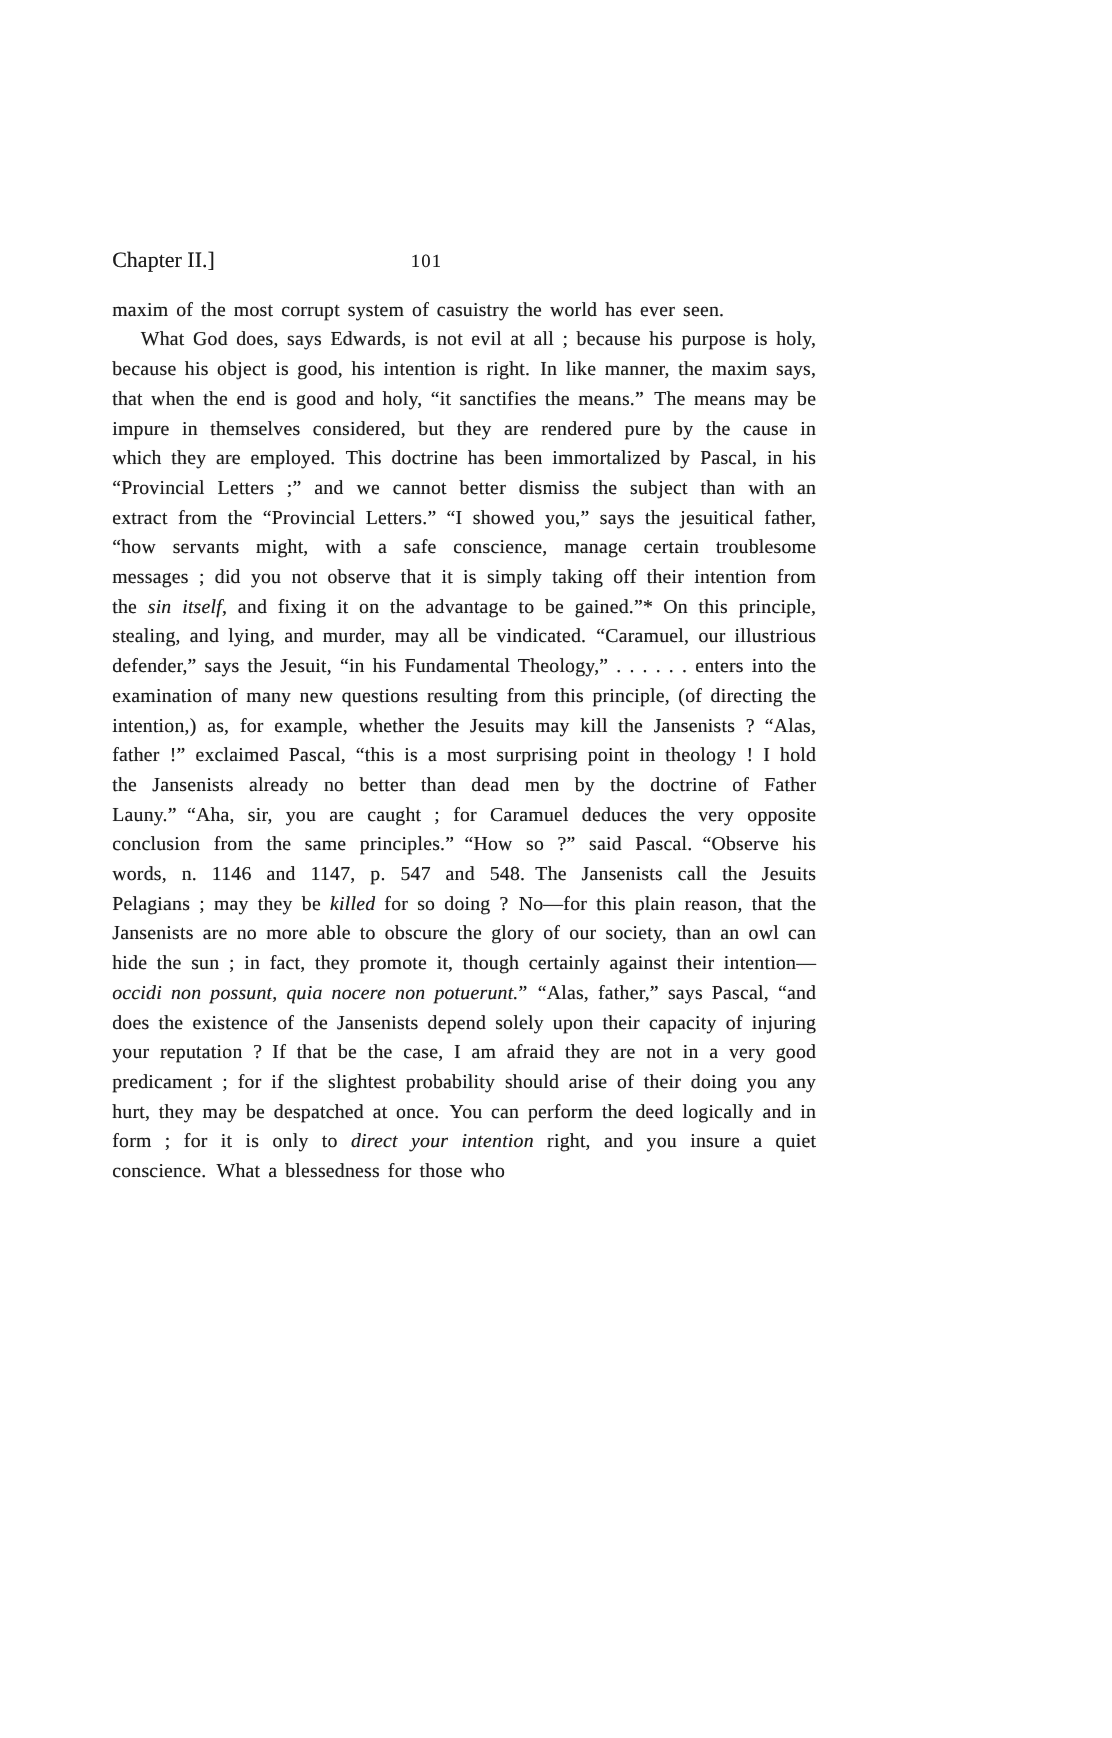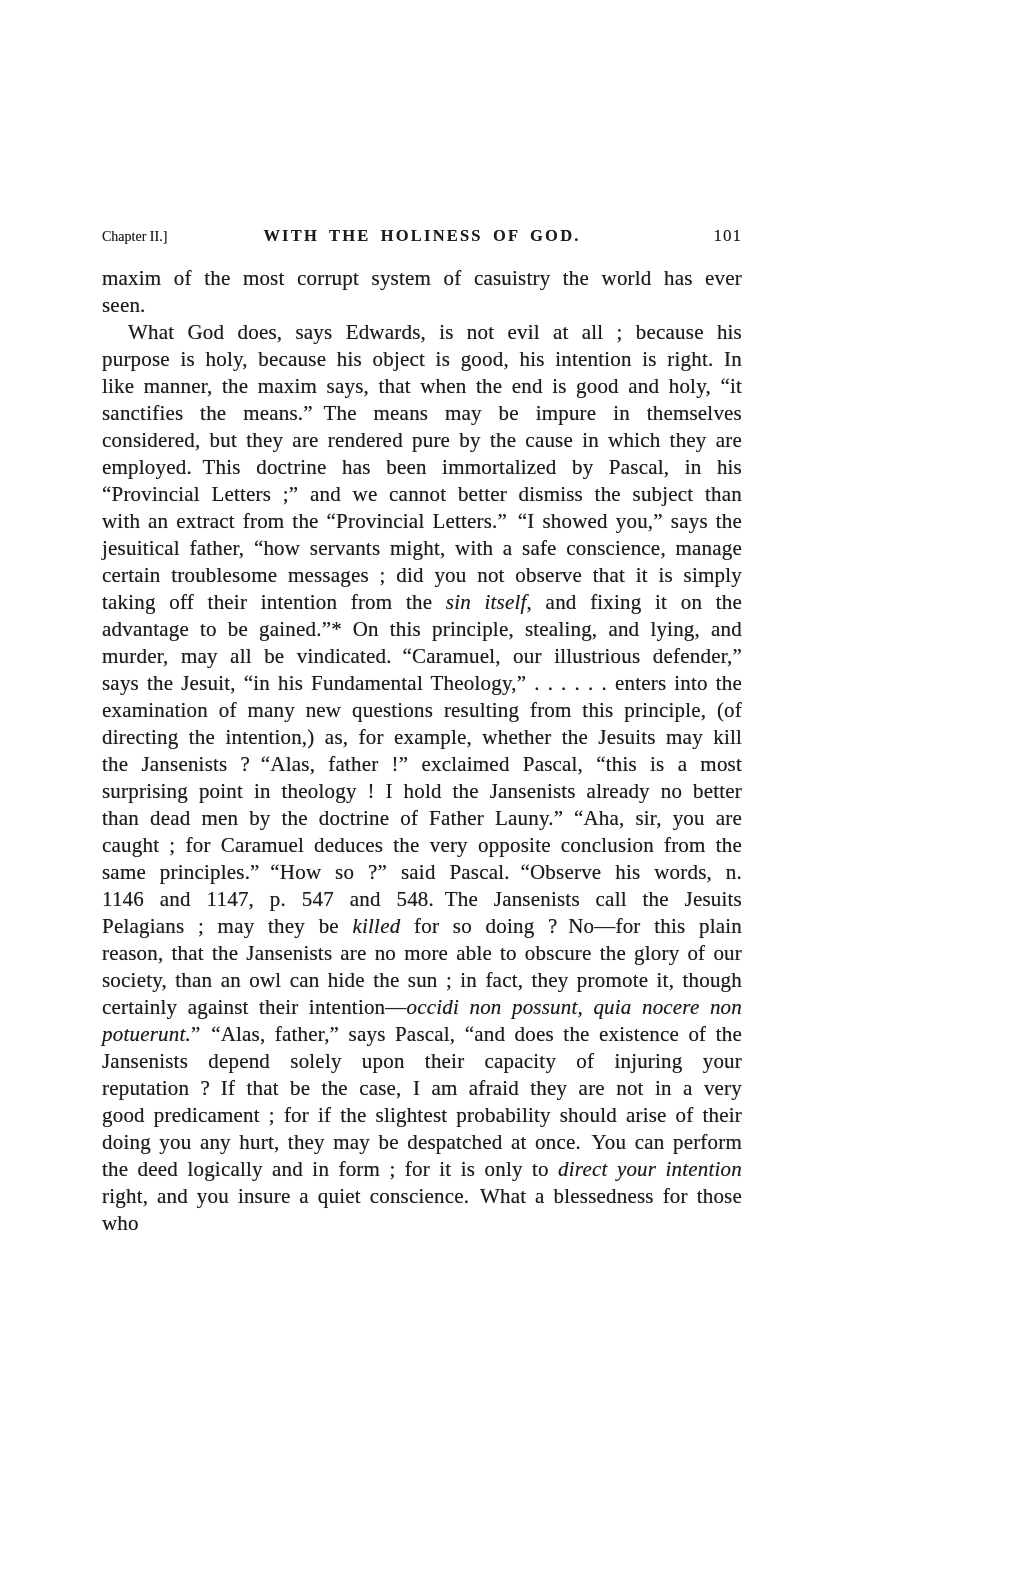--- a/index.html
+++ b/index.html
@@ -24,41 +24,41 @@
   }
 
   .running-header {
     display: flex;
     align-items: baseline;
     margin-bottom: 19px;
     text-shadow: 0 0 0.6px rgba(30,30,30,0.5);
   }
   .chapter-label {
     width: 150px;
-    font-size: 14px;
+    font-size: 20px;
     white-space: nowrap;
   }
   .running-title {
     flex: 1;
     text-align: center;
     font-size: 16.5px;
     font-weight: bold;
     letter-spacing: 2.2px;
     word-spacing: 4px;
     white-space: nowrap;
   }
   .page-number {
     width: 150px;
     text-align: right;
     font-size: 17px;
     letter-spacing: 1px;
   }
 
   .page-body {
-    font-size: 21px;
+    font-size: 18px;
     line-height: 27px;
     text-align: justify;
     letter-spacing: 0.2px;
     word-spacing: 2.5px;
     text-shadow: 0 0 0.7px rgba(25,25,25,0.55);
   }
   .para { margin: 0; }
   .para.indent { text-indent: 26px; }
   .para em { }
 
@@ -76,21 +76,20 @@
   }
 </style>
 </head>
 <body>
 
 <div class="page">
   <div class="text-col">
 
     <div class="running-header">
       <span class="chapter-label">Chapter II.]</span>
-      <span class="running-title">WITH THE HOLINESS OF GOD.</span>
       <span class="page-number">101</span>
     </div>
 
     <div class="page-body">
         <div class="para"><span>maxim of the most corrupt system of casuistry the world has ever seen.</span></div>
         <div class="para indent"><span>What God does, says Edwards, is not evil at all&nbsp;; because his purpose is holy, because his object is good, his intention is right. In like manner, the maxim says, that when the end is good and holy, “it sanctifies the means.” The means may be impure in themselves considered, but they are rendered pure by the cause in which they are employed. This doctrine has been immortalized by Pascal, in his “Provincial Letters&nbsp;;” and we cannot better dismiss the subject than with an extract from the “Provincial Letters.” “I showed you,” says the jesuitical father, “how servants might, with a safe conscience, manage certain troublesome messages&nbsp;; did you not observe that it is simply taking off their intention from the </span><em>sin itself</em><span>, and fixing it on the advantage to be gained.”* On this principle, stealing, and lying, and murder, may all be vindicated. “Caramuel, our illustrious defender,” says the Jesuit, “in his Fundamental Theology,” .&nbsp;.&nbsp;.&nbsp;.&nbsp;.&nbsp;. enters into the examination of many new questions resulting from this principle, (of directing the intention,) as, for example, whether the Jesuits may kill the Jansenists&nbsp;? “Alas, father&nbsp;!” exclaimed Pascal, “this is a most surprising point in theology&nbsp;! I hold the Jansenists already no better than dead men by the doctrine of Father Launy.” “Aha, sir, you are caught&nbsp;; for Caramuel deduces the very opposite conclusion from the same principles.” “How so&nbsp;?” said Pascal. “Observe his words, n. 1146 and 1147, p. 547 and 548. The Jansenists call the Jesuits Pelagians&nbsp;; may they be </span><em>killed</em><span> for so doing&nbsp;? No—for this plain reason, that the Jansenists are no more able to obscure the glory of our society, than an owl can hide the sun&nbsp;; in fact, they promote it, though certainly against their intention—</span><em>occidi non possunt, quia nocere non potuerunt.</em><span>” “Alas, father,” says Pascal, “and does the existence of the Jansenists depend solely upon their capacity of injuring your reputation&nbsp;? If that be the case, I am afraid they are not in a very good predicament&nbsp;; for if the slightest probability should arise of their doing you any hurt, they may be despatched at once. You can perform the deed logically and in form&nbsp;; for it is only to </span><em>direct your intention</em><span> right, and you insure a quiet conscience. What a blessedness for those who</span></div>
       </div>
 
 
   </div>

